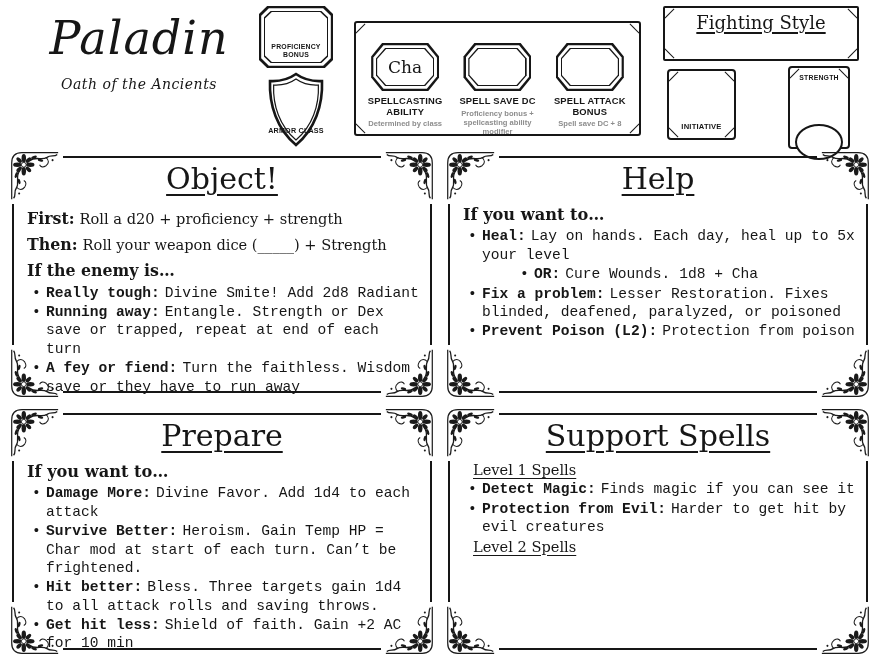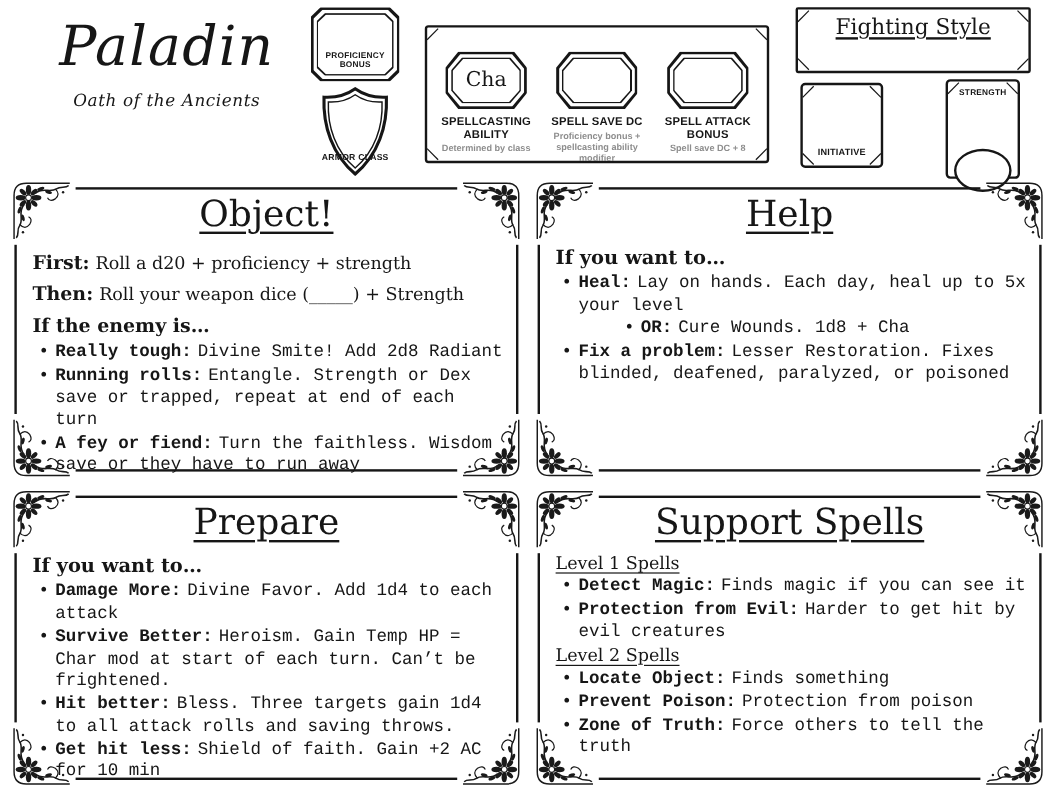--- a/index.html
+++ b/index.html
@@ -88,21 +88,21 @@
   .qbody { padding:3px 16px 0 17px; font-size:14.6px; line-height:1.26; }
   .lead { margin:6px 0 3px 1px; }
   .lead b { font-size:15.8px; margin-right:5px; }
   .intro { font-weight:bold; font-size:16.2px; margin:2px 0 2px 1px; }
   ul.blist { list-style:none; margin:0;font-family:Liberation Mono, monospace; }
   ul.blist li { position:relative; padding-left:20px; margin:1px 0; }
   ul.blist li::before { content:"•"; position:absolute; left:6px; top:0; }
   ul.blist li.sub { margin-left:52px; }
   ul.blist b { margin-right:5px; }
   .lvl-head { text-decoration:underline; text-decoration-thickness:1.3px; text-underline-offset:3px;
-              margin:1px 0 1px 1px; }
+              margin:1px 0 1px 11px; }
 </style>
 </head>
 <body>
 
 <svg width="0" height="0" style="position:absolute">
   <defs>
     <symbol id="flourish" viewBox="0 0 56 56">
       <g fill="none" stroke="#1a1a1a">
         <path d="M4 54 V15 Q4 4 15 4 H54" stroke-width="1.3"></path>
         <path d="M23 13 C30 7 36 13 42 9 C46 6 50 9 53 6" stroke-width="1.4"></path>
@@ -238,21 +238,21 @@
       <i class="edge bottom"></i>
     <i class="edge left"></i>
       <i class="edge right"></i>
     <h2>Object!</h2>
     <div class="qbody">
       <p class="lead"><b>First:</b><span>Roll a d20 + proficiency + strength</span></p>
       <p class="lead"><b>Then:</b><span>Roll your weapon dice (_____) + Strength</span></p>
       <p class="lead"><b>If the enemy is…</b><span></span></p>
       <ul class="blist">
         <li><b>Really tough:</b><span>Divine Smite! Add 2d8 Radiant</span></li>
-        <li><b>Running rolls:</b><span>Entangle. Strength or Dex save or trapped, repeat at end of each turn</span></li>
+        <li><b>Running away:</b><span>Entangle. Strength or Dex save or trapped, repeat at end of each turn</span></li>
         <li><b>A fey or fiend:</b><span>Turn the faithless. Wisdom save or they have to run away</span></li>
       </ul>
     </div>
   </section>
 
   <section class="quad">
     <svg class="corner tl">
         <use href="#flourish"></use>
       </svg>
     <svg class="corner tr">
@@ -268,20 +268,21 @@
       <i class="edge bottom"></i>
     <i class="edge left"></i>
       <i class="edge right"></i>
     <h2>Help</h2>
     <div class="qbody">
       <p class="intro">If you want to…</p>
       <ul class="blist">
         <li><b>Heal:</b><span>Lay on hands. Each day, heal up to 5x your level</span></li>
         <li class="sub"><b>OR:</b><span>Cure Wounds. 1d8 + Cha</span></li>
         <li><b>Fix a problem:</b><span>Lesser Restoration. Fixes blinded, deafened, paralyzed, or poisoned</span></li>
+        <li><b>Prevent Poison (L2):</b><span>Protection from poison</span></li>
       </ul>
     </div>
   </section>
 
   <section class="quad">
     <svg class="corner tl">
         <use href="#flourish"></use>
       </svg>
     <svg class="corner tr">
         <use href="#flourish"></use>
@@ -326,20 +327,15 @@
     <i class="edge left"></i>
       <i class="edge right"></i>
     <h2>Support Spells</h2>
     <div class="qbody">
       <p class="lvl-head">Level 1 Spells</p>
       <ul class="blist">
         <li><b>Detect Magic:</b><span>Finds magic if you can see it</span></li>
         <li><b>Protection from Evil:</b><span>Harder to get hit by evil creatures</span></li>
       </ul>
       <p class="lvl-head">Level 2 Spells</p>
-      <ul class="blist">
-        <li><b>Locate Object:</b><span>Finds something</span></li>
-        <li><b>Prevent Poison:</b><span>Protection from poison</span></li>
-        <li><b>Zone of Truth:</b><span>Force others to tell the truth</span></li>
-      </ul>
     </div>
   </section>
 </div>
 
 </body></html>

